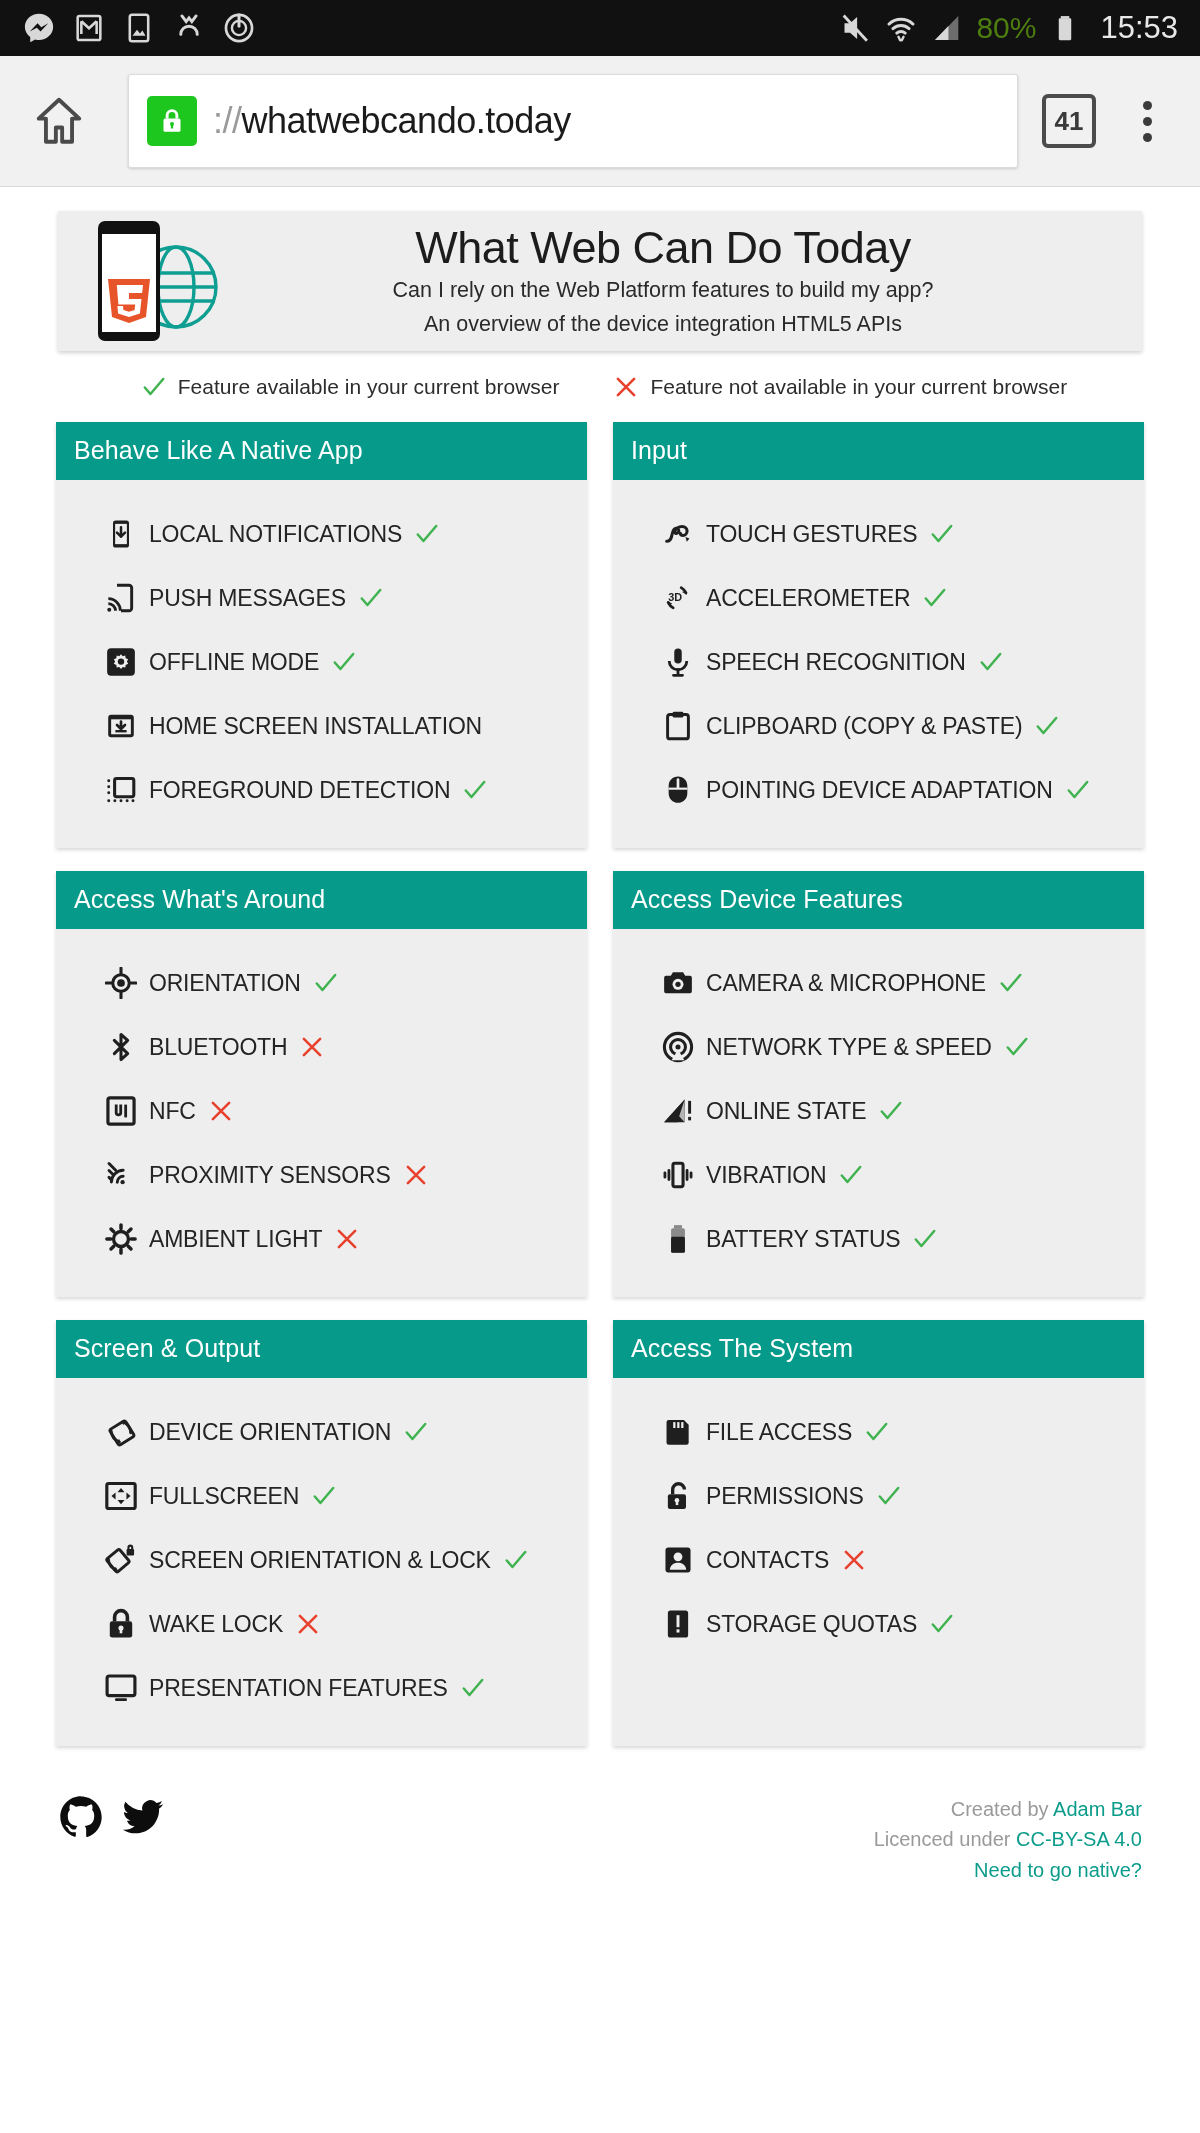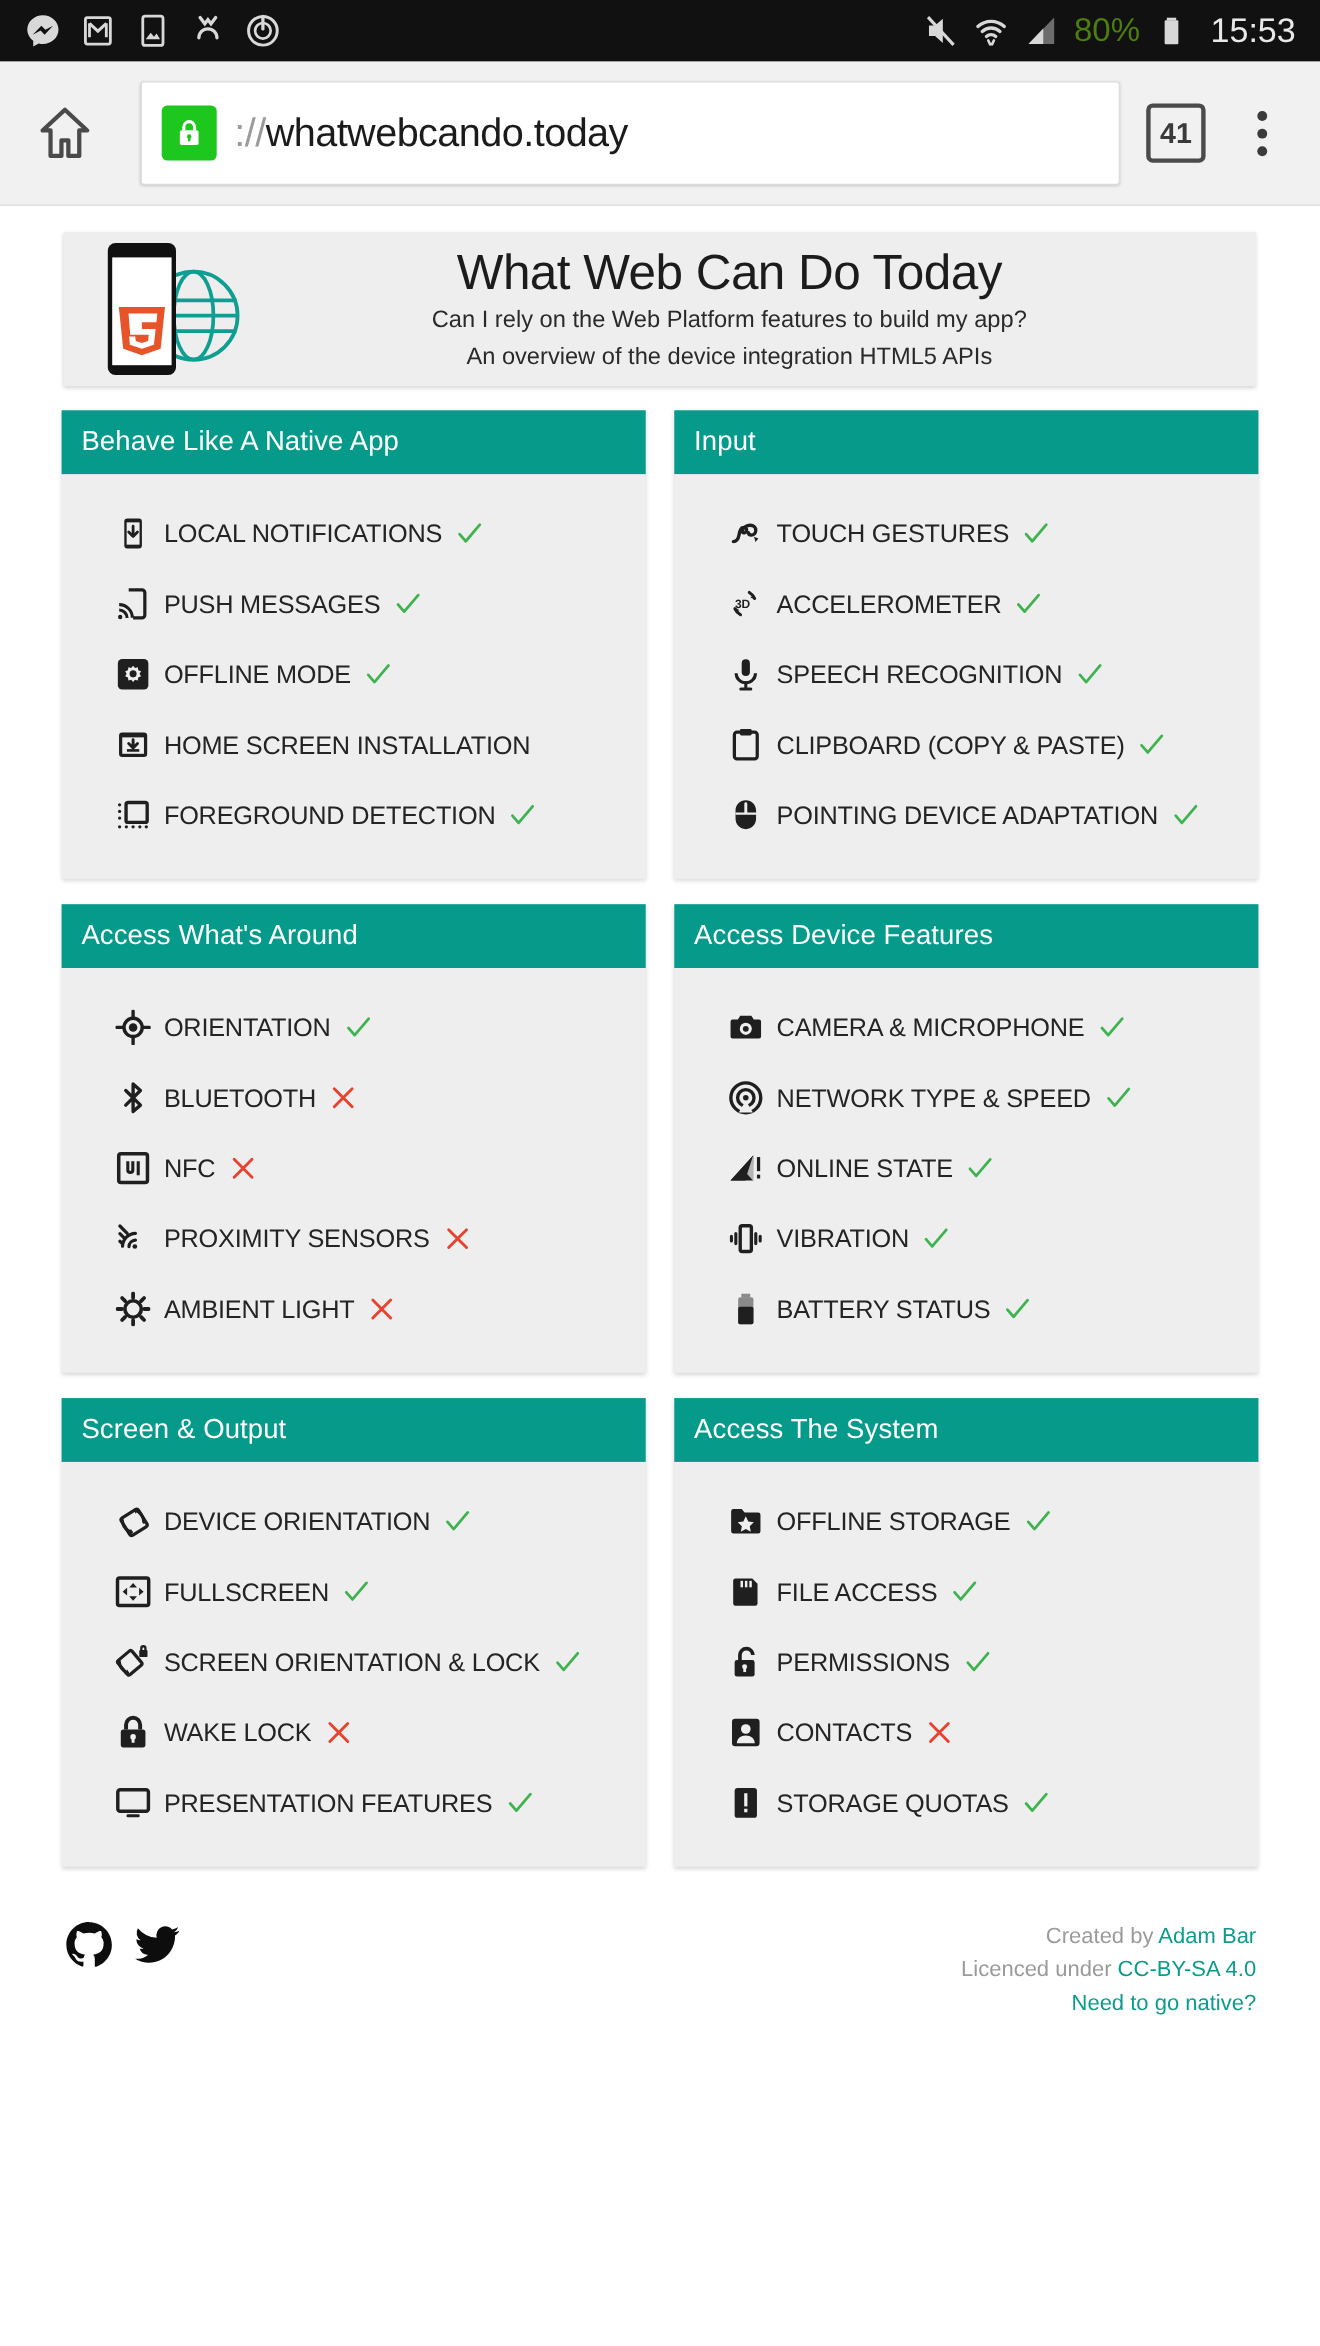--- a/index.html
+++ b/index.html
@@ -268,20 +268,34 @@
       <path d="M24 64h42l-4 38-17 6-17-6z" fill="#e8542a"></path>
       <path d="M45 70h14l-.8 8H45v6h12.5l-1.6 14.5-10.9 3.6-10.9-3.6-.7-7.5h5.6l.4 4 5.6 1.8 5.6-1.8.6-5.6H34.4L32.8 70H45z" fill="#ffffff"></path>
     </svg>
     <div class="hero-text">
       <div class="hero-title">What Web Can Do Today</div>
       <div class="hero-sub">Can I rely on the Web Platform features to build my app?</div>
       <div class="hero-sub">An overview of the device integration HTML5 APIs</div>
     </div>
   </div>
 
+  <div class="legend">
+    <div class="legend-item">
+      <svg width="26" height="26" viewBox="0 0 24 24">
+        <path d="M3.5 12.5l5.2 6L20.5 4.6" fill="none" stroke="#3fb34f" stroke-width="2.3" stroke-linecap="round" stroke-linejoin="round"></path>
+      </svg>
+      <span>Feature available in your current browser</span>
+    </div>
+    <div class="legend-item">
+      <svg width="26" height="26" viewBox="0 0 24 24">
+        <path d="M4.5 4.5l15 15M19.5 4.5l-15 15" fill="none" stroke="#e8412e" stroke-width="2.4" stroke-linecap="round"></path>
+      </svg>
+      <span>Feature not available in your current browser</span>
+    </div>
+  </div>
 
   <div class="grid">
       <div class="card">
         <div class="card-header">Behave Like A Native App</div>
         <div class="card-body">
           <div class="feature">
             <span class="ico">
               <svg width="32" height="32" viewBox="0 0 24 24">
                 <rect x="6" y="1.8" width="12" height="20.4" rx="2" fill="#1f1f1f"></rect>
                 <rect x="7.6" y="4.4" width="8.8" height="15.2" fill="#eee"></rect>
@@ -696,34 +710,20 @@
               <svg width="26" height="26" viewBox="0 0 24 24">
                 <path d="M3.5 12.5l5.2 6L20.5 4.6" fill="none" stroke="#3fb34f" stroke-width="2.3" stroke-linecap="round" stroke-linejoin="round"></path>
               </svg>
             </span>
           </div>
         </div>
       </div>
       <div class="card">
         <div class="card-header">Access The System</div>
         <div class="card-body">
-          <div class="feature">
-            <span class="ico">
-              <svg width="32" height="32" viewBox="0 0 24 24">
-                <path d="M2 5.2a1.6 1.6 0 011.6-1.6h5.6l2 2.4h9.2A1.6 1.6 0 0122 7.6v11.2a1.6 1.6 0 01-1.6 1.6H3.6A1.6 1.6 0 012 18.8z" fill="#1f1f1f"></path>
-                <path d="M12 8.6l1.7 3.5 3.8.5-2.8 2.7.7 3.8-3.4-1.8-3.4 1.8.7-3.8-2.8-2.7 3.8-.5z" fill="#eee"></path>
-              </svg>
-            </span>
-            <span class="label">OFFLINE STORAGE</span>
-            <span class="mark">
-              <svg width="26" height="26" viewBox="0 0 24 24">
-                <path d="M3.5 12.5l5.2 6L20.5 4.6" fill="none" stroke="#3fb34f" stroke-width="2.3" stroke-linecap="round" stroke-linejoin="round"></path>
-              </svg>
-            </span>
-          </div>
           <div class="feature">
             <span class="ico">
               <svg width="32" height="32" viewBox="0 0 24 24">
                 <path d="M5 3h11.4L20 6.6V20a1.6 1.6 0 01-1.6 1.6H5A1.6 1.6 0 013.4 20V4.6A1.6 1.6 0 015 3z" fill="#1f1f1f"></path>
                 <g fill="#eee">
                   <rect x="8.4" y="4.6" width="1.7" height="4.4"></rect>
                   <rect x="11.4" y="4.6" width="1.7" height="4.4"></rect>
                   <rect x="14.4" y="4.6" width="1.7" height="4.4"></rect>
                 </g>
               </svg>

